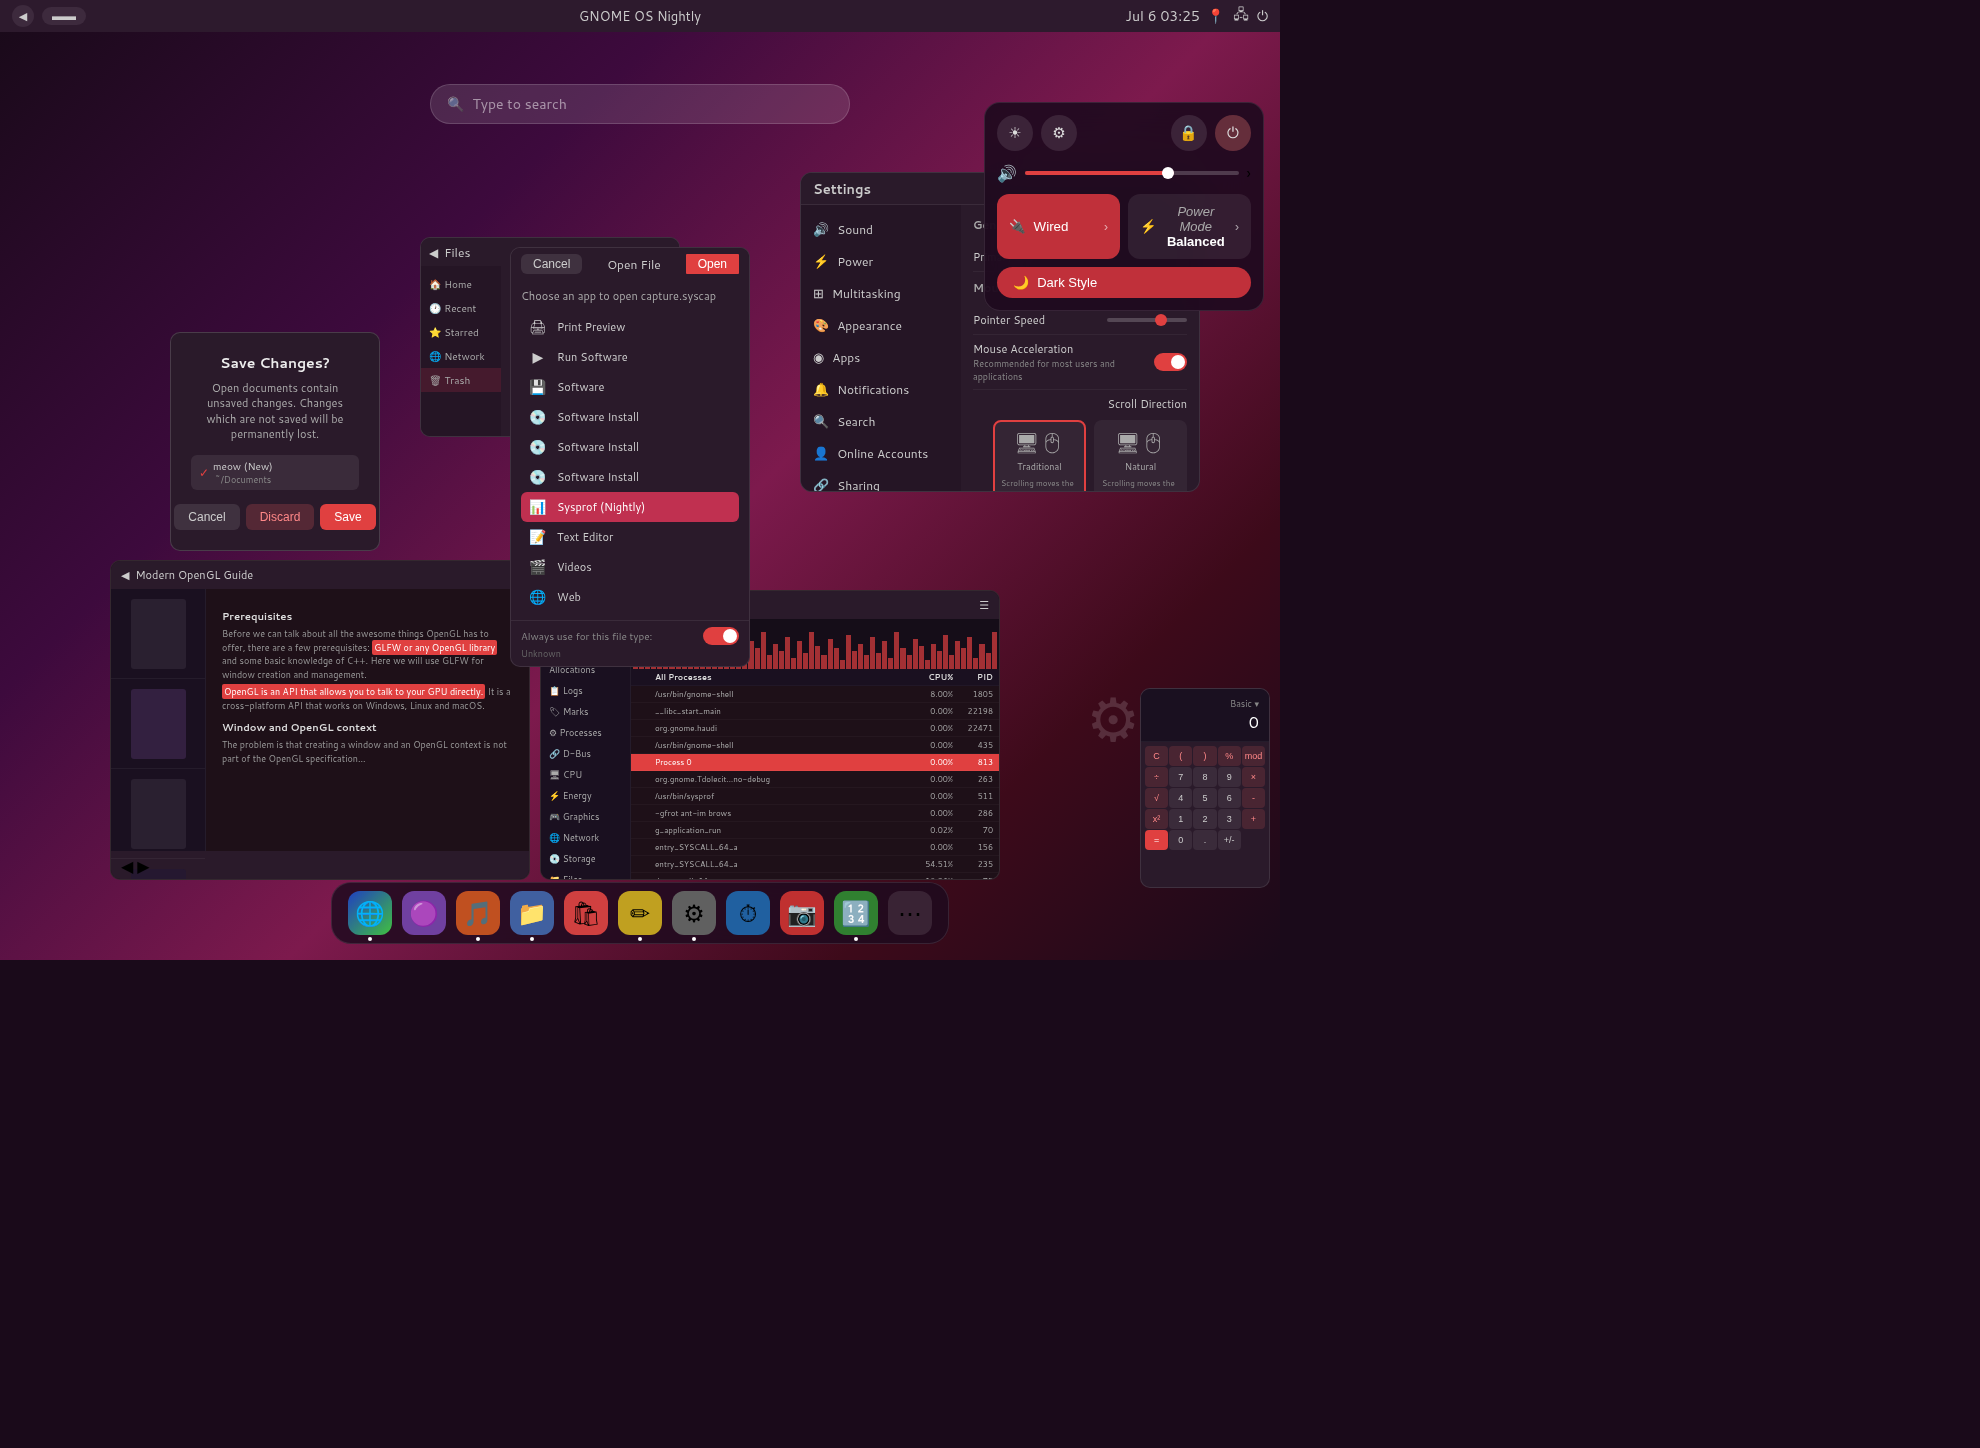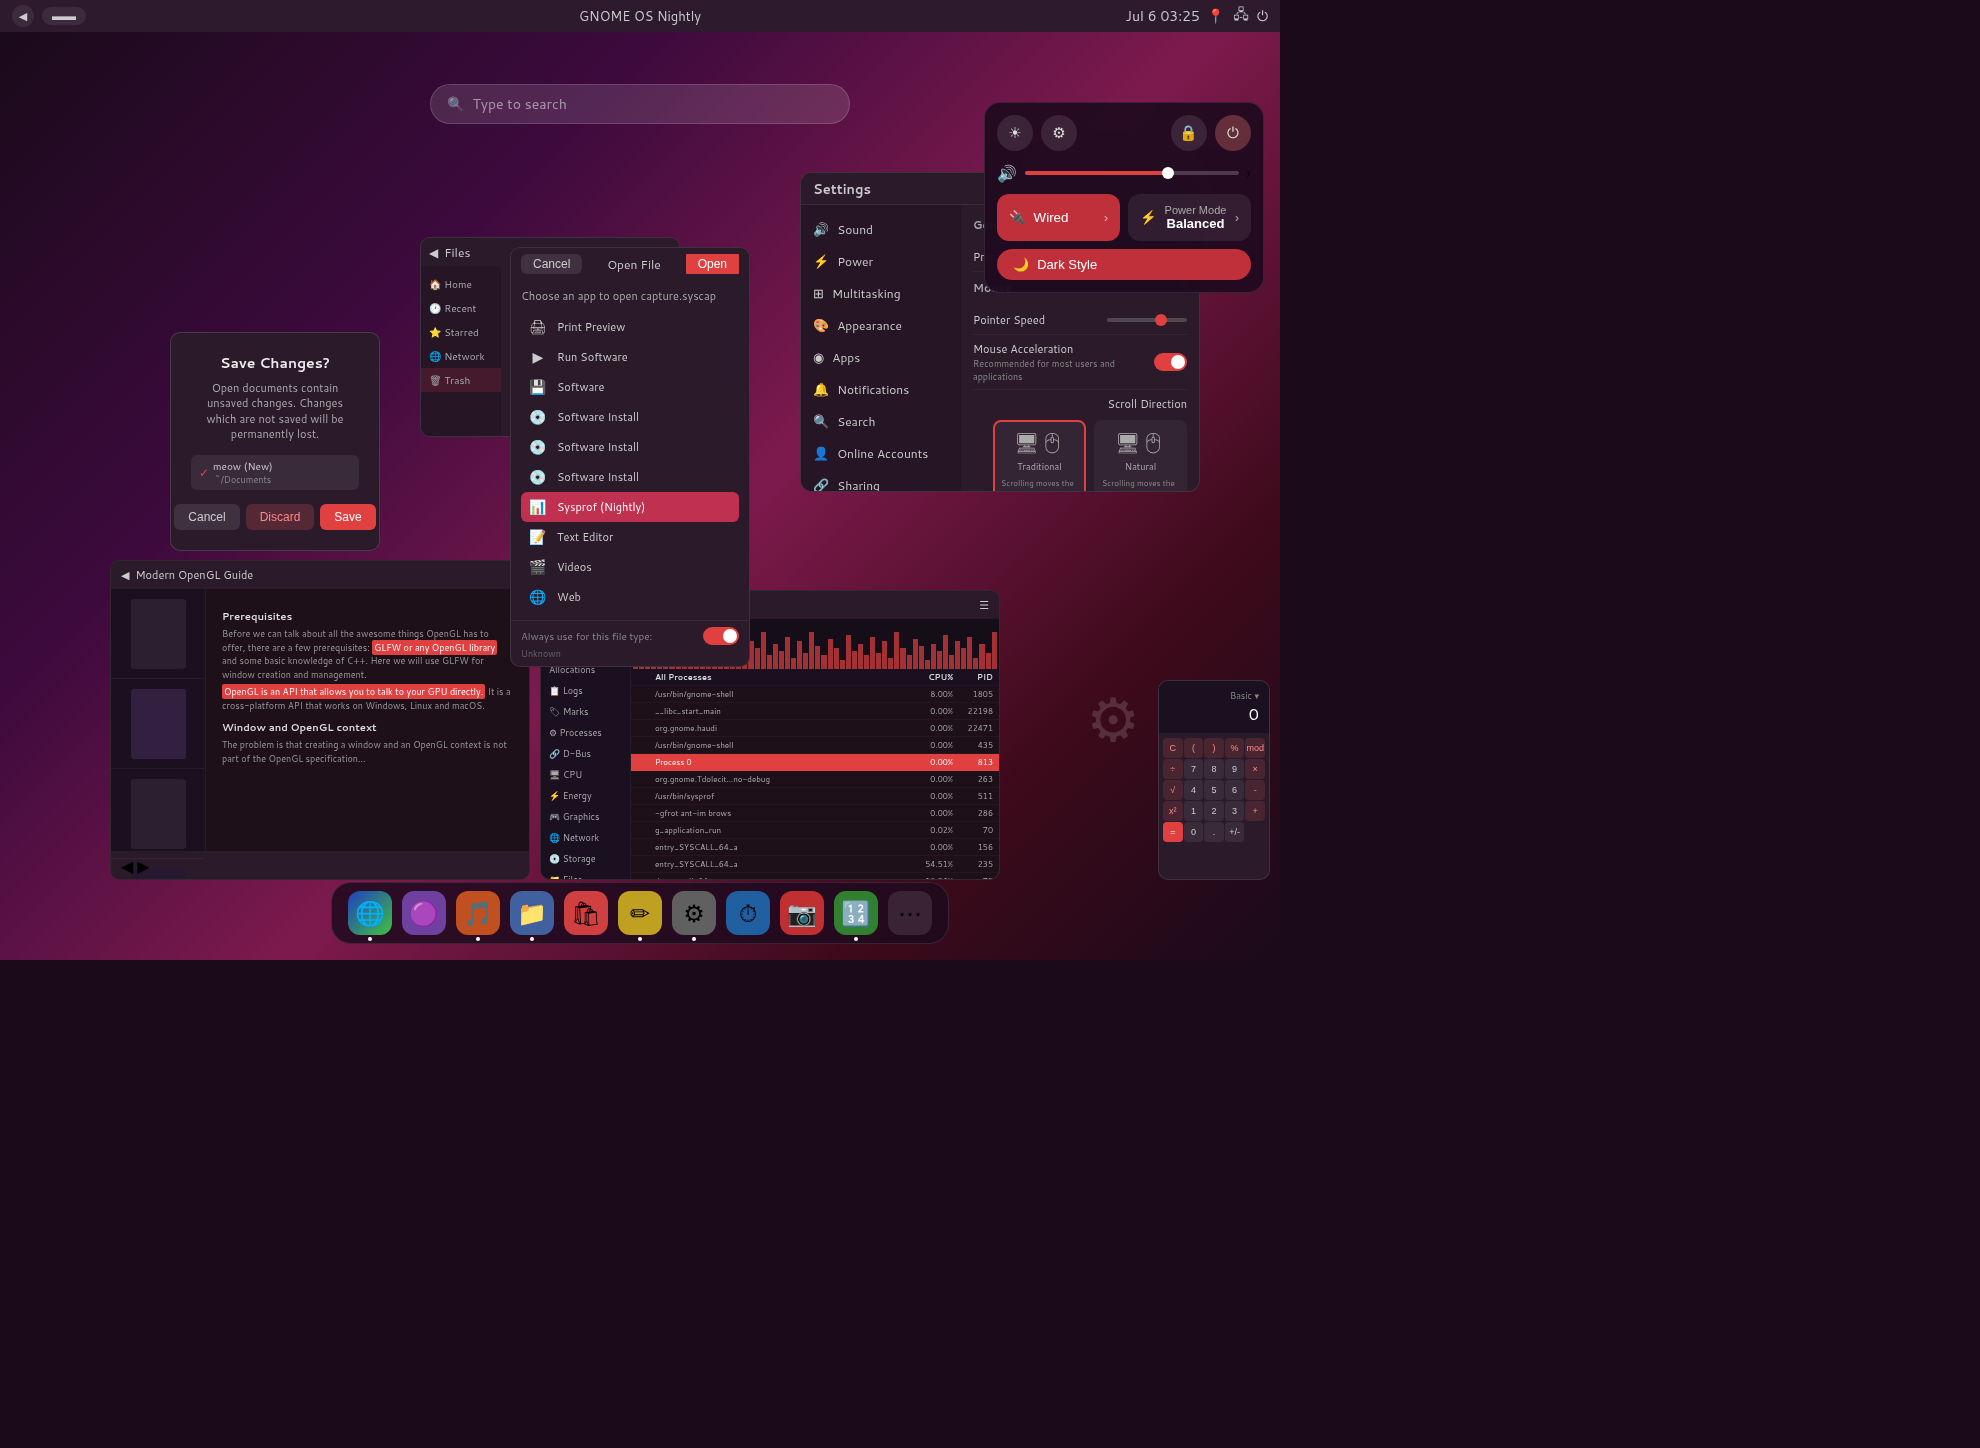--- a/index.html
+++ b/index.html
@@ -428,22 +428,22 @@
     .sysprof-table-row { display: flex; padding: 2px 6px; border-bottom: 1px solid rgba(255,255,255,0.03); }
     .sysprof-table-row.selected { background: #e04040; color: white; }
     .col-name { flex: 2; overflow: hidden; text-overflow: ellipsis; white-space: nowrap; margin-left: 18px; }
     .col-num { width: 40px; text-align: right; }
     .col-pct { width: 45px; text-align: right; }
 
     
     .calc-window {
       position: absolute;
       right: 10px;
-      bottom: 80px;
-      width: 112px;
+      bottom: 72px;
+      width: 130px;
       height: 200px;
       background: #2a1a2a;
       border-radius: 10px;
       overflow: hidden;
       border: 1px solid rgba(255,255,255,0.1);
       z-index: 20;
     }
     .calc-display {
       background: #1a1020;
       padding: 8px 10px;
@@ -612,21 +612,21 @@
     </div>
     <div class="qs-buttons-row">
       <button class="qs-big-btn wired">
         <span>🔌</span>
         <span>Wired</span>
         <span class="qs-arrow">›</span>
       </button>
       <button class="qs-big-btn power">
         <span>⚡</span>
         <div>
-          <div style="font-size:11px;color:#aaa;">Power Mode</div>
+          <div style="font-size:13px;color:#aaa;font-style:italic;">Power Mode</div>
           <div style="font-size:13px;font-weight:600;color:white;">Balanced</div>
         </div>
         <span class="qs-arrow">›</span>
       </button>
     </div>
     <button class="qs-dark-btn">
       <span>🌙</span>
       <span>Dark Style</span>
     </button>
   </div>

